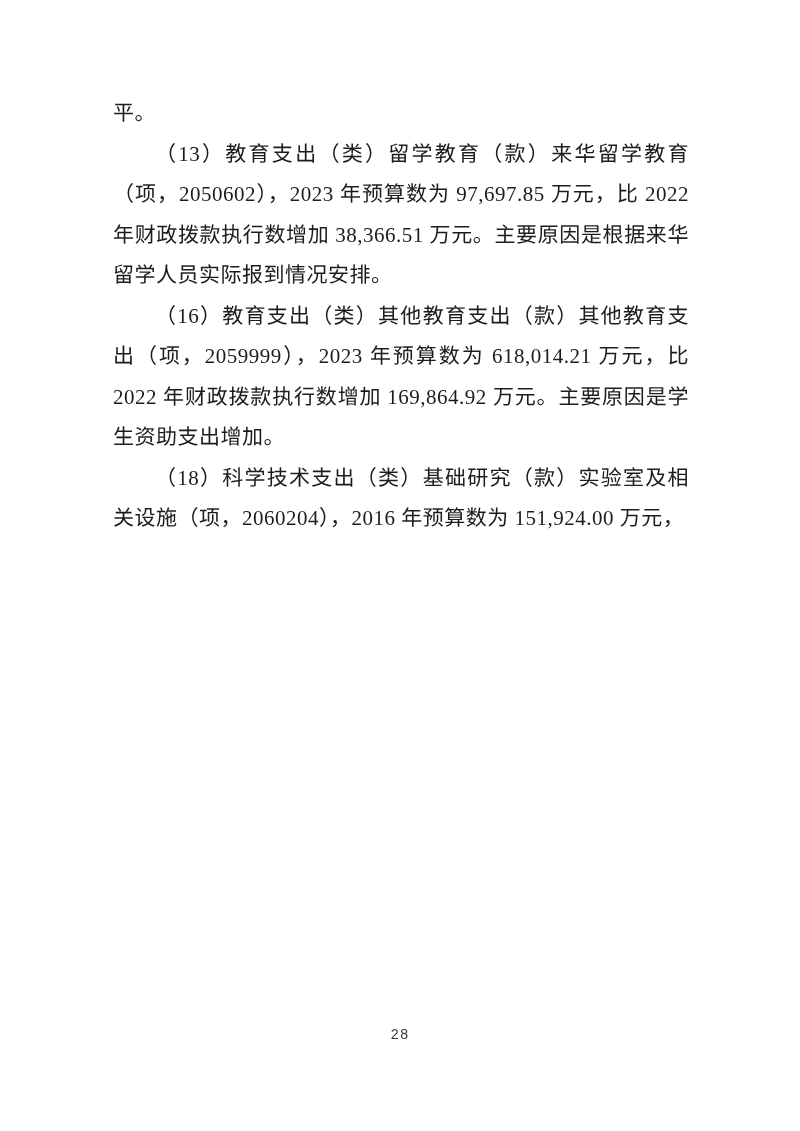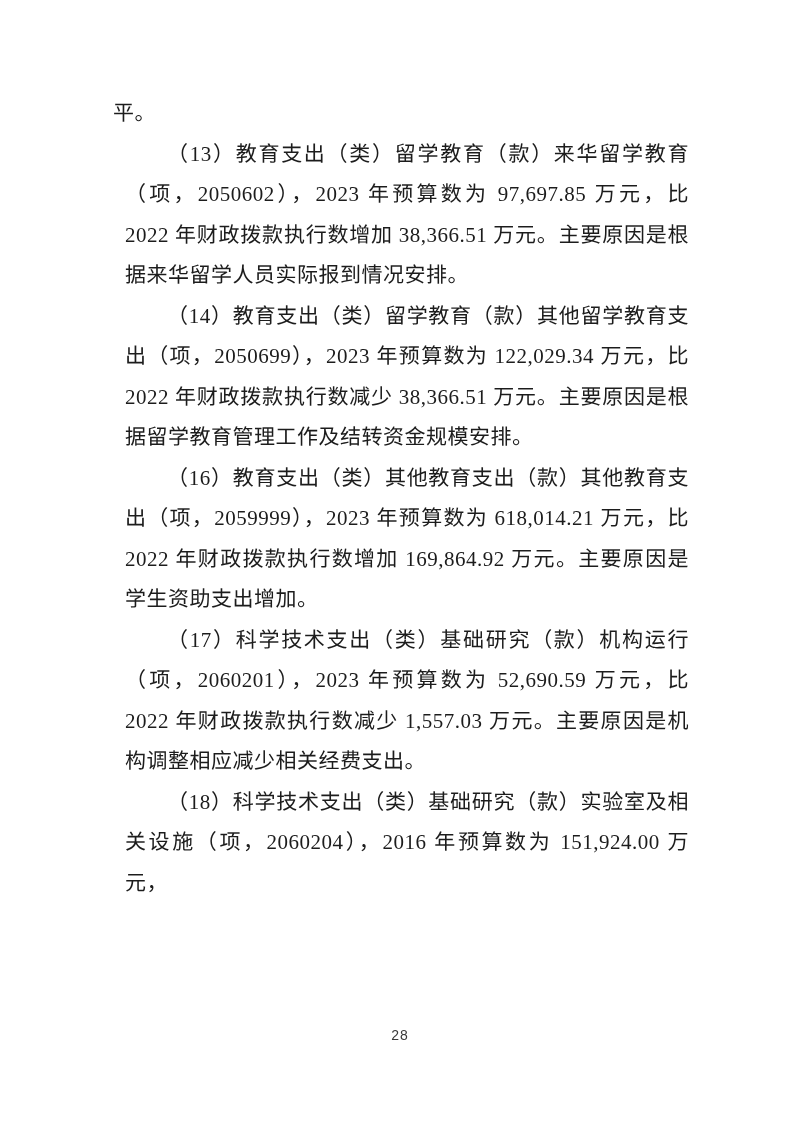--- a/index.html
+++ b/index.html
@@ -26,40 +26,37 @@
     text-align: justify;
     text-justify: inter-ideograph;
     letter-spacing: 0.5px;
   }
   .content p {
     margin: 0;
     padding: 0;
   }
   .content p.indent {
     text-indent: 2em;
-    margin-left: 12px;
   }
   .page-number {
     position: absolute;
     top: 1027px;
     left: 0;
     width: 100%;
     text-align: center;
-    font-family: Liberation Sans, sans-serif;
+    font-family: Liberation Mono, monospace;
     font-size: 14px;
     color: #3a3a3a;
     letter-spacing: 1px;
   }
 </style>
 </head>
 <body>
 
 <div class="page">
   <div class="content">
     <p>平。</p>
     <p class="indent">（13）教育支出（类）留学教育（款）来华留学教育（项，2050602），2023 年预算数为 97,697.85 万元，比 2022 年财政拨款执行数增加 38,366.51 万元。主要原因是根据来华留学人员实际报到情况安排。</p>
-    <p class="indent">（14）教育支出（类）留学教育（款）其他留学教育支出（项，2050699），2023 年预算数为 122,029.34 万元，比 2022 年财政拨款执行数减少 38,366.51 万元。主要原因是根据留学教育管理工作及结转资金规模安排。</p>
     <p class="indent">（16）教育支出（类）其他教育支出（款）其他教育支出（项，2059999），2023 年预算数为 618,014.21 万元，比 2022 年财政拨款执行数增加 169,864.92 万元。主要原因是学生资助支出增加。</p>
-    <p class="indent">（17）科学技术支出（类）基础研究（款）机构运行（项，2060201），2023 年预算数为 52,690.59 万元，比 2022 年财政拨款执行数减少 1,557.03 万元。主要原因是机构调整相应减少相关经费支出。</p>
     <p class="indent">（18）科学技术支出（类）基础研究（款）实验室及相关设施（项，2060204），2016 年预算数为 151,924.00 万元，</p>
   </div>
   <div class="page-number">28</div>
 </div>
 
 </body></html>

